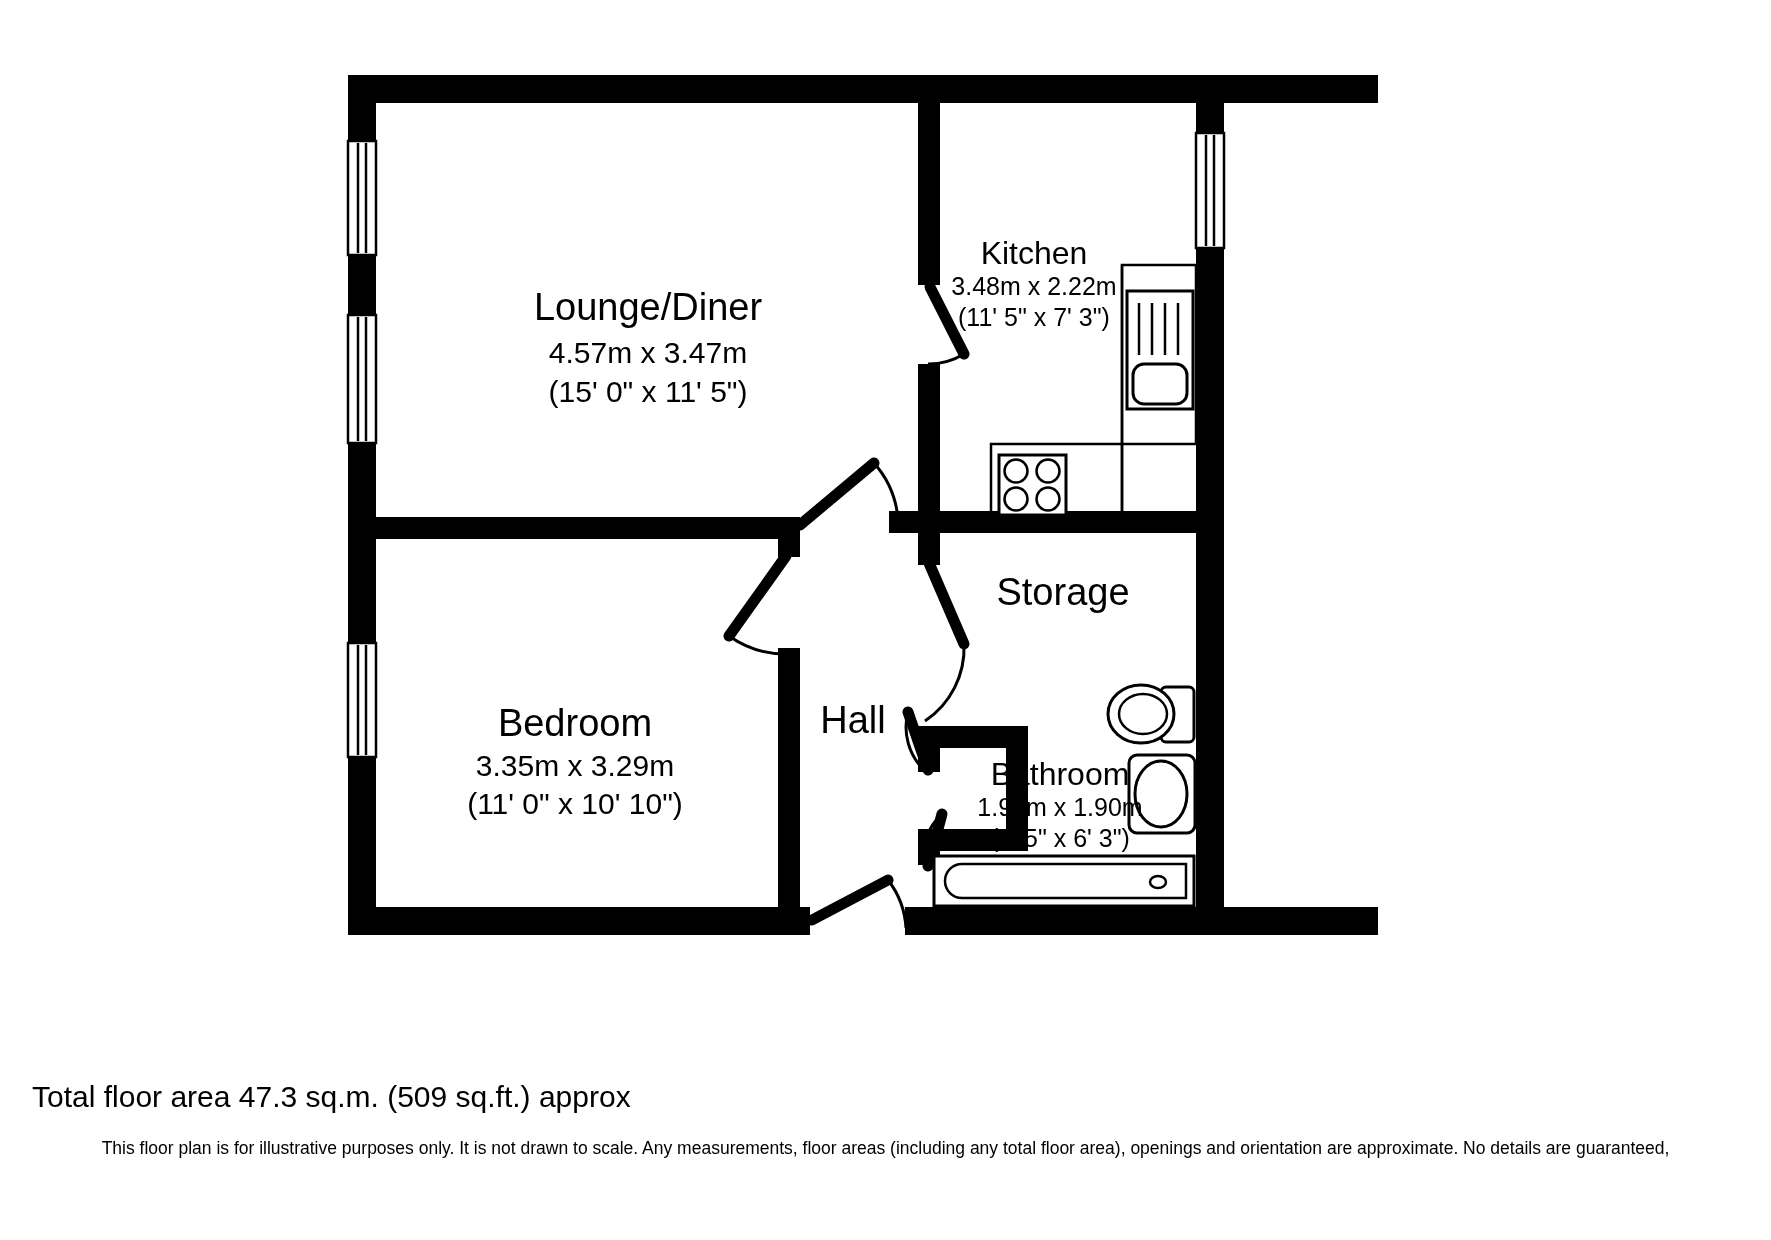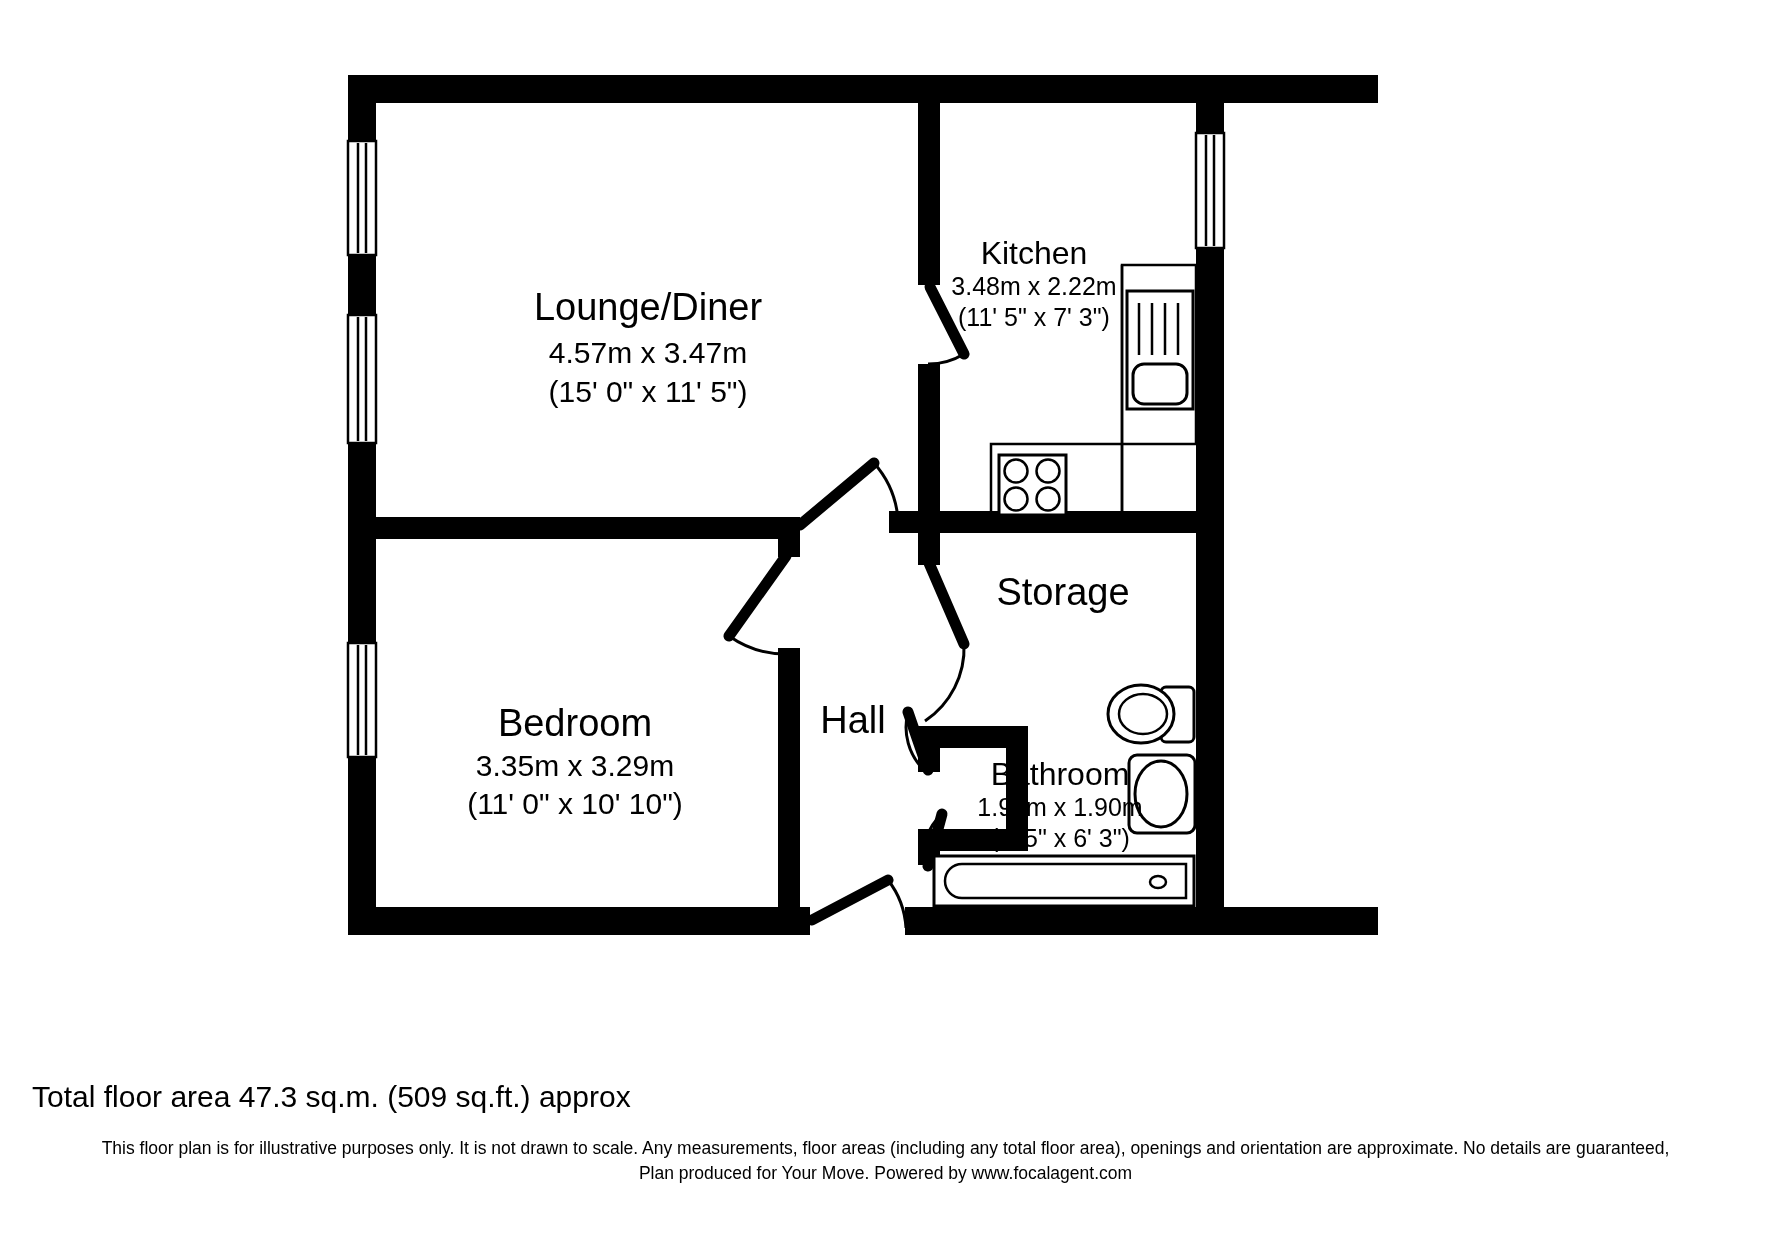--- a/index.html
+++ b/index.html
@@ -244,17 +244,16 @@
         <text class="rm-dim-sm" x="1060" y="847">(6' 5" x 6' 3")</text>
       </g>
 
     </g>
   </svg>
 
   <div class="footer-area">
     <div class="total-area">Total floor area 47.3 sq.m. (509 sq.ft.) approx</div>
     <div class="disclaimer">
       <div>This floor plan is for illustrative purposes only. It is not drawn to scale. Any measurements, floor areas (including any total floor area), openings and orientation are approximate. No details are guaranteed,</div>
-      <div>Plan produced for Your Move. Powered by www.focalagent.com</div>
     </div>
   </div>
 
 </div>
 
 </body></html>

